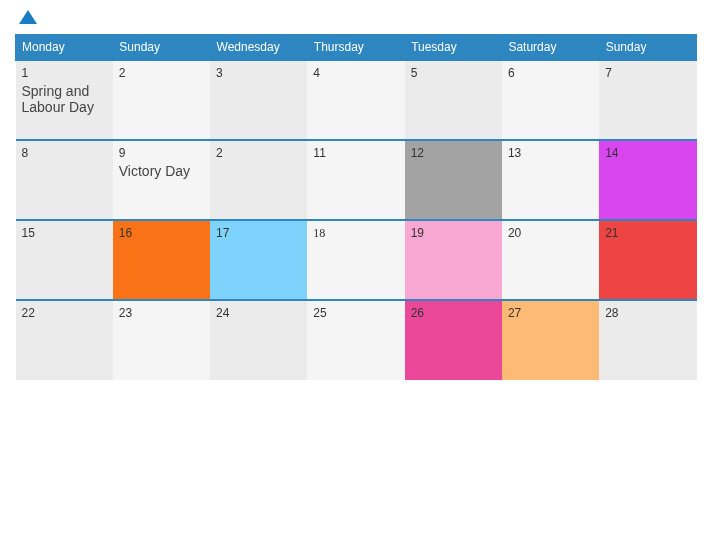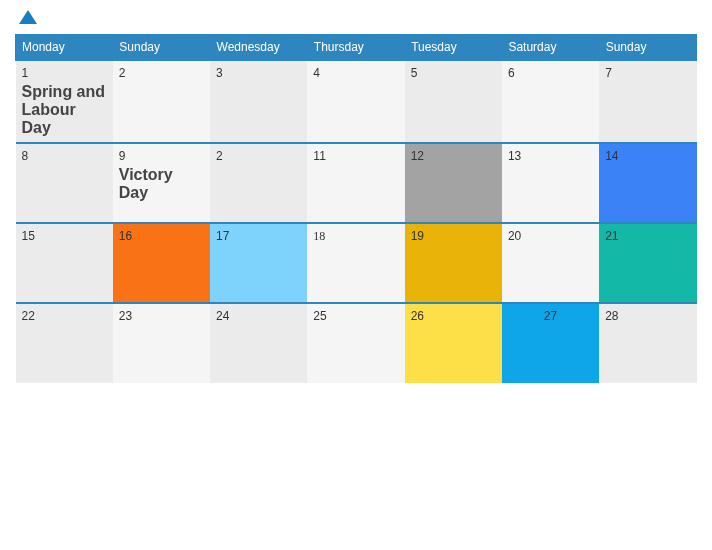--- a/index.html
+++ b/index.html
@@ -93,25 +93,24 @@
     }
     .calendar-table tbody tr td:nth-child(even) {
       background: #f5f5f5;
     }
     .day-number {
       font-size: 12px;
       color: #333;
       display: block;
     }
     .holiday {
-      font-size: 16px;
+      font-size: 14px;
       color: #444;
       margin-top: 3px;
       display: block;
-      font-weight: bold;
     }
   </style>
 </head>
 <body>
 
 <div class="calendar-container">
   <div class="header">
     <div class="logo">
       <div class="logo-text">
         <span class="general"></span>
@@ -173,64 +172,64 @@
           </td>
           <td style="background: rgb(245, 245, 245);">
             <span class="day-number">11</span>
           </td>
           <td style="background: #a3a3a3;">
             <span class="day-number">12</span>
           </td>
           <td style="background: rgb(245, 245, 245);">
             <span class="day-number">13</span>
           </td>
-          <td style="background: #3b82f6;">
+          <td style="background: #d946ef;">
             <span class="day-number">14</span>
           </td>
         </tr>
         <tr>
           <td style="background: rgb(235, 235, 235);">
             <span class="day-number">15</span>
           </td>
           <td style="background: #f97316;">
             <span class="day-number">16</span>
           </td>
           <td style="background: #7dd3fc;">
             <span class="day-number">17</span>
           </td>
           <td style="background: rgb(245, 245, 245); font-family: Liberation Serif, serif;">
             <span class="day-number">18</span>
           </td>
-          <td style="background: #eab308;">
+          <td style="background: #f9a8d4;">
             <span class="day-number">19</span>
           </td>
           <td style="background: rgb(245, 245, 245); margin-left: 7px;">
             <span class="day-number">20</span>
           </td>
-          <td style="background: #14b8a6; margin-top: 48px;">
+          <td style="background: #ef4444; margin-top: 48px;">
             <span class="day-number">21</span>
           </td>
         </tr>
         <tr>
           <td style="background: rgb(235, 235, 235);">
             <span class="day-number">22</span>
           </td>
           <td style="background: rgb(245, 245, 245); margin-left: 28px;">
             <span class="day-number">23</span>
           </td>
           <td style="background: rgb(235, 235, 235);">
             <span class="day-number">24</span>
           </td>
           <td style="background: rgb(245, 245, 245);">
             <span class="day-number">25</span>
           </td>
-          <td style="background: #fde047;">
+          <td style="background: #ec4899;">
             <span class="day-number">26</span>
           </td>
-          <td style="background: #0ea5e9; text-align: center;">
+          <td style="background: #fdba74;">
             <span class="day-number">27</span>
           </td>
           <td style="background: rgb(235, 235, 235);">
             <span class="day-number">28</span>
           </td>
         </tr>
       </tbody>
   </table>
 </div>
 

